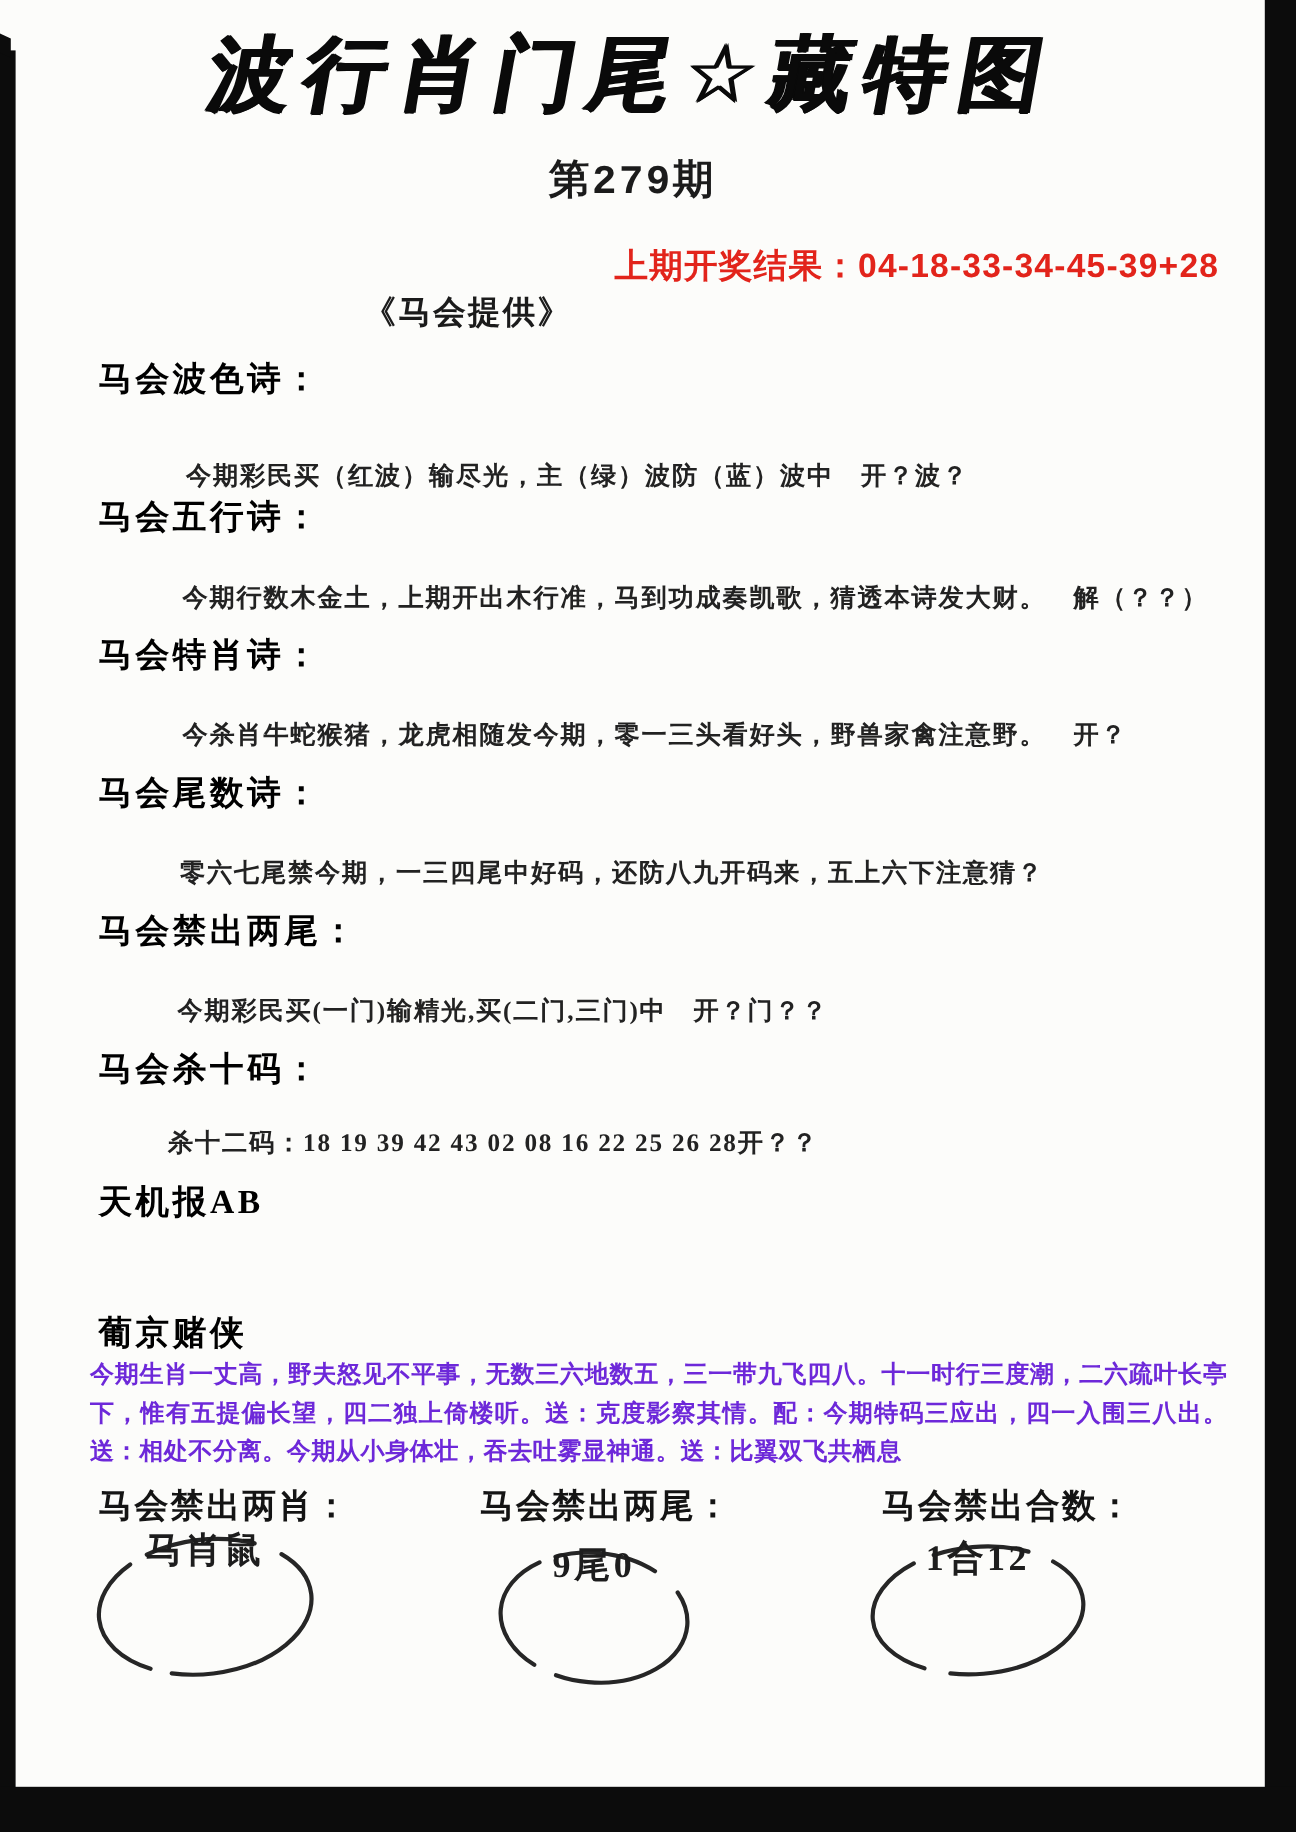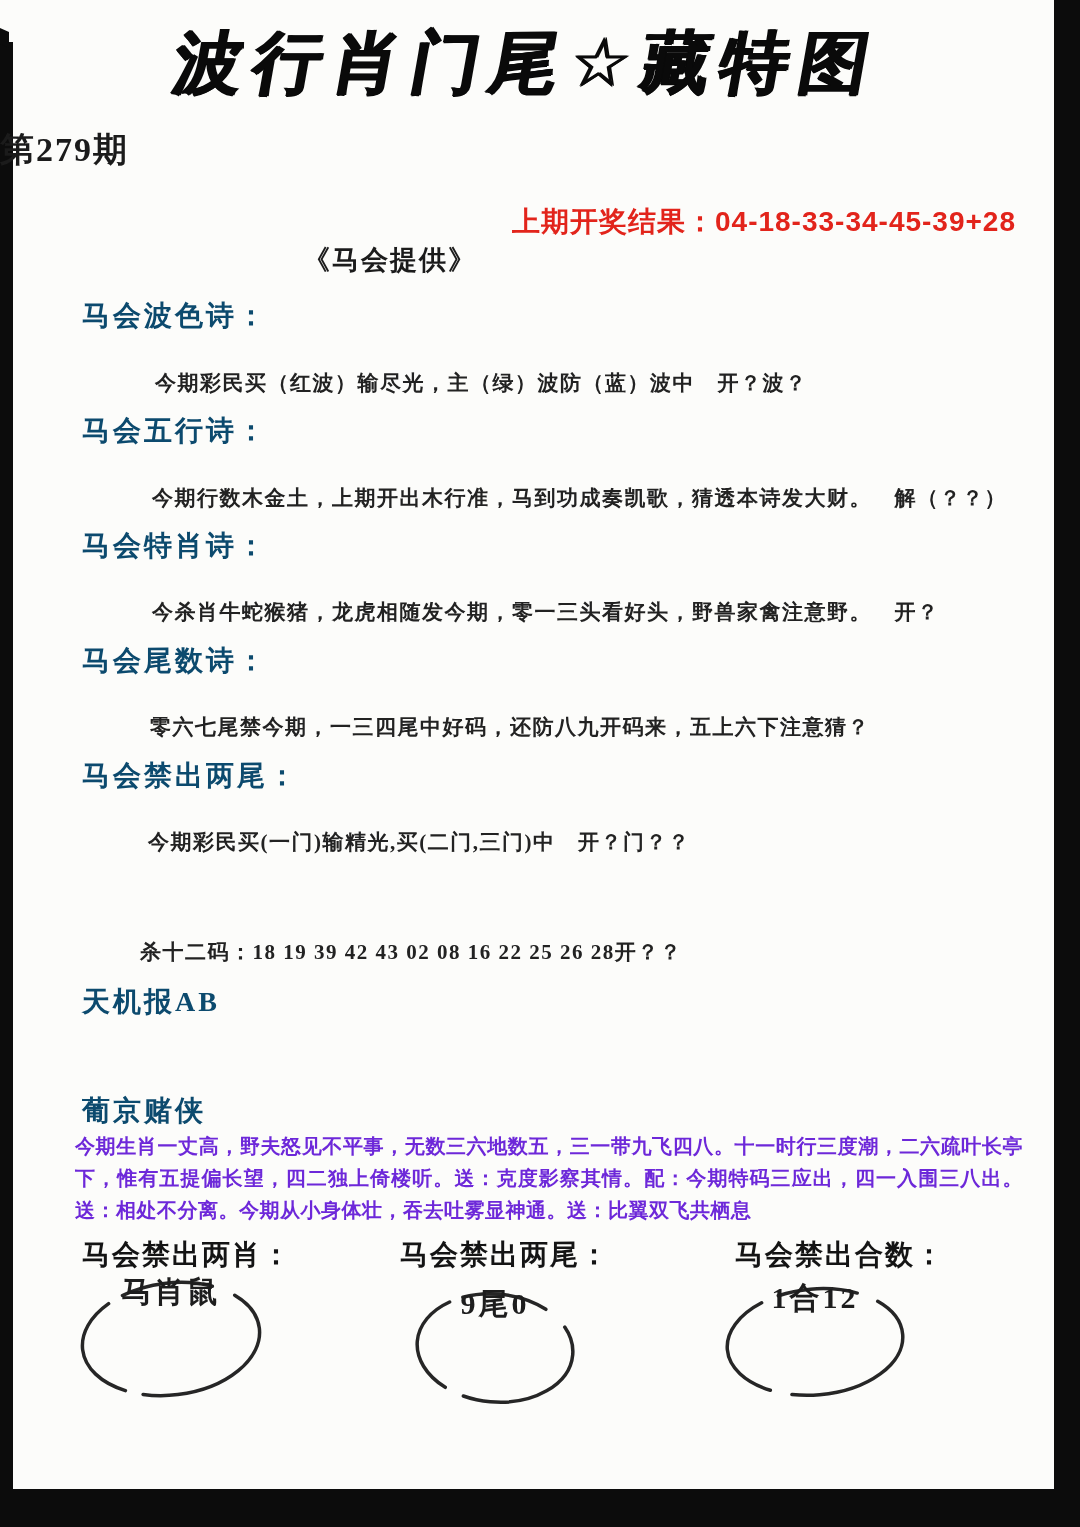--- a/index.html
+++ b/index.html
@@ -22,34 +22,34 @@
     position:absolute;left:0;right:26px;top:26px;margin:0;
     text-align:center;
     font-family:"DejaVu Sans","Liberation Sans",sans-serif;
     font-weight:900;font-size:68px;line-height:1.1;
     letter-spacing:11px;color:#0a0a0a;
     transform:skewX(-10deg);
     text-shadow:1.5px 0 0 #0a0a0a,-1px 0 0 #0a0a0a,0 1px 0 #0a0a0a;
   }
   .issue{
     position:absolute;left:0;right:26px;top:127px;
-    font-weight:700;font-size:34px;letter-spacing:2px;
+    text-align:center;font-weight:700;font-size:34px;letter-spacing:2px;font-family:Liberation Mono, monospace;
   }
   .lastResult{
     position:absolute;left:512px;top:203px;
     font-family:"Liberation Sans","DejaVu Sans",sans-serif;
     font-weight:700;font-size:28px;letter-spacing:1px;
   }
   .provider{
     position:absolute;left:303px;top:242px;
     font-weight:600;font-size:27px;letter-spacing:2px;
   }
   .h{
     position:absolute;left:82px;
-    font-weight:700;font-size:28px;letter-spacing:3px;color:#0c4a6e;
+    font-weight:700;font-size:28px;letter-spacing:3px;color:#000000;
   }
   .l{
     position:absolute;
     font-weight:700;font-size:21px;letter-spacing:1.5px;color:#222;
     white-space:nowrap;
   }
   .pujing{
     position:absolute;left:75px;top:1130px;width:948px;
     font-weight:700;font-size:20px;line-height:32px;letter-spacing:0.5px;
     text-align:justify;color:#6d28d9;
@@ -76,34 +76,35 @@
   <div class="bR"></div>
   <div class="bB"></div>
   <div class="bLnub"></div>
 
   <h1 class="title">波行肖门尾☆藏特图</h1>
   <div class="issue">第279期</div>
   <div class="lastResult" style="color:#e2241b;">上期开奖结果：04-18-33-34-45-39+28</div>
   <div class="provider">《马会提供》</div>
 
   <div class="h" style="top:297px">马会波色诗：</div>
-  <div class="l" style="top:369px;left:155px">今期彩民买（红波）输尽光，主（绿）波防（蓝）波中　开？波？</div>
+  <div class="l" style="top:382px;left:155px">今期彩民买（红波）输尽光，主（绿）波防（蓝）波中　开？波？</div>
 
   <div class="h" style="top:412px">马会五行诗：</div>
   <div class="l" style="top:484px;left:152px">今期行数木金土，上期开出木行准，马到功成奏凯歌，猜透本诗发大财。　解（？？）</div>
 
   <div class="h" style="top:527px">马会特肖诗：</div>
   <div class="l" style="top:598px;left:152px">今杀肖牛蛇猴猪，龙虎相随发今期，零一三头看好头，野兽家禽注意野。　开？</div>
 
   <div class="h" style="top:642px">马会尾数诗：</div>
   <div class="l" style="top:713px;left:150px">零六七尾禁今期，一三四尾中好码，还防八九开码来，五上六下注意猜？</div>
 
   <div class="h" style="top:757px">马会禁出两尾：</div>
   <div class="l" style="top:828px;left:148px">今期彩民买(一门)输精光,买(二门,三门)中　开？门？？</div>
 
+  <div class="h" style="top:872px">马会杀十码：</div>
   <div class="l" style="top:938px;left:140px">杀十二码：18 19 39 42 43 02 08 16 22 25 26 28开？？</div>
 
   <div class="h" style="top:983px">天机报AB</div>
 
   <div class="h" style="top:1092px">葡京赌侠</div>
   <div class="pujing">今期生肖一丈高，野夫怒见不平事，无数三六地数五，三一带九飞四八。十一时行三度潮，二六疏叶长亭下，惟有五提偏长望，四二独上倚楼听。送：克度影察其情。配：今期特码三应出，四一入围三八出。送：相处不分离。今期从小身体壮，吞去吐雾显神通。送：比翼双飞共栖息</div>
 
   <div class="fh" style="left:82px">马会禁出两肖：</div>
   <div class="fh" style="left:400px">马会禁出两尾：</div>
   <div class="fh" style="left:735px">马会禁出合数：</div>

